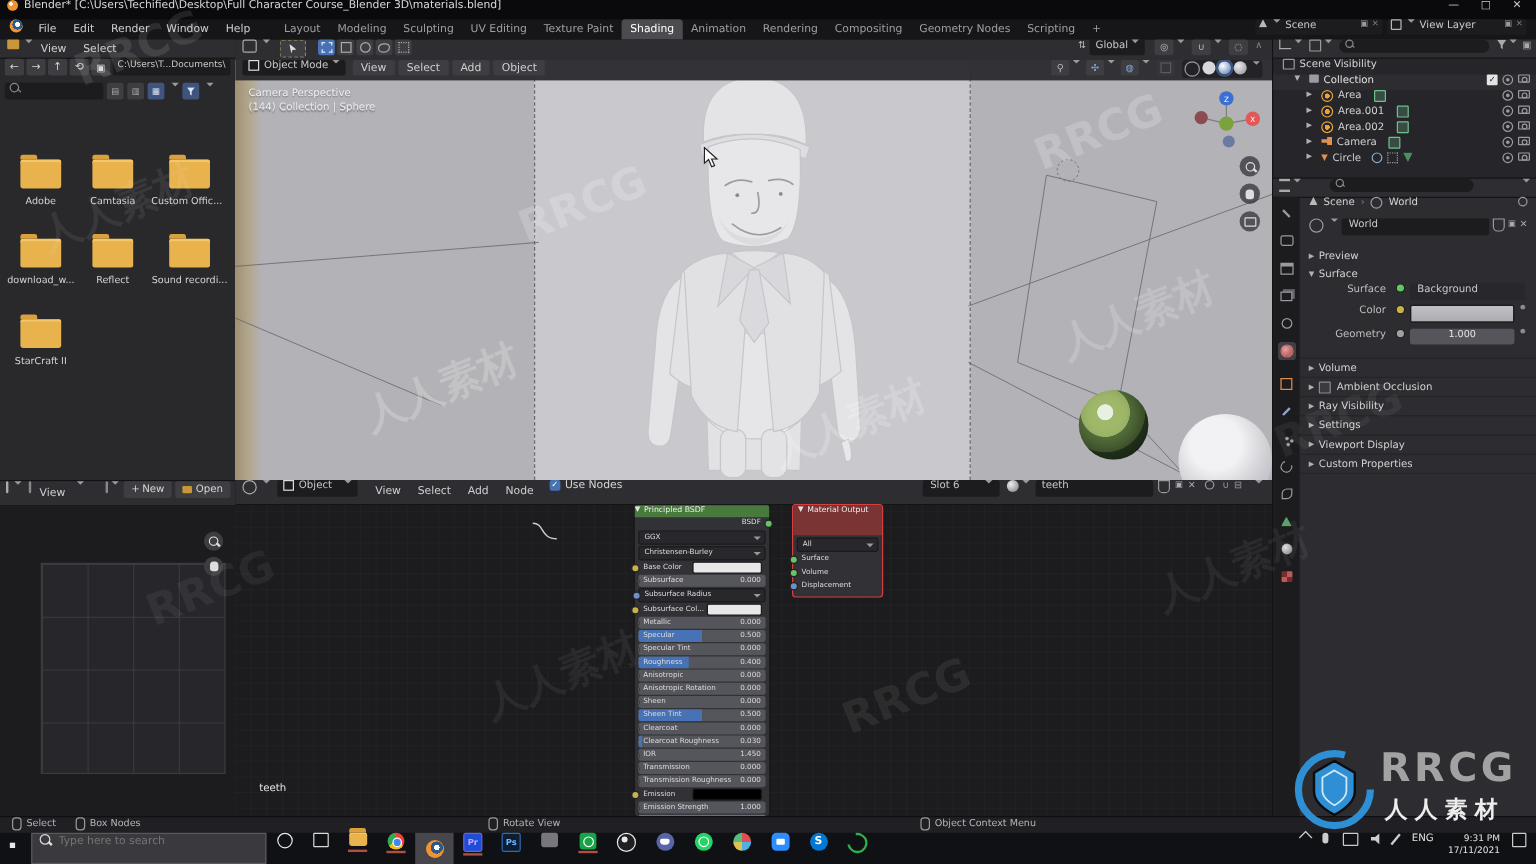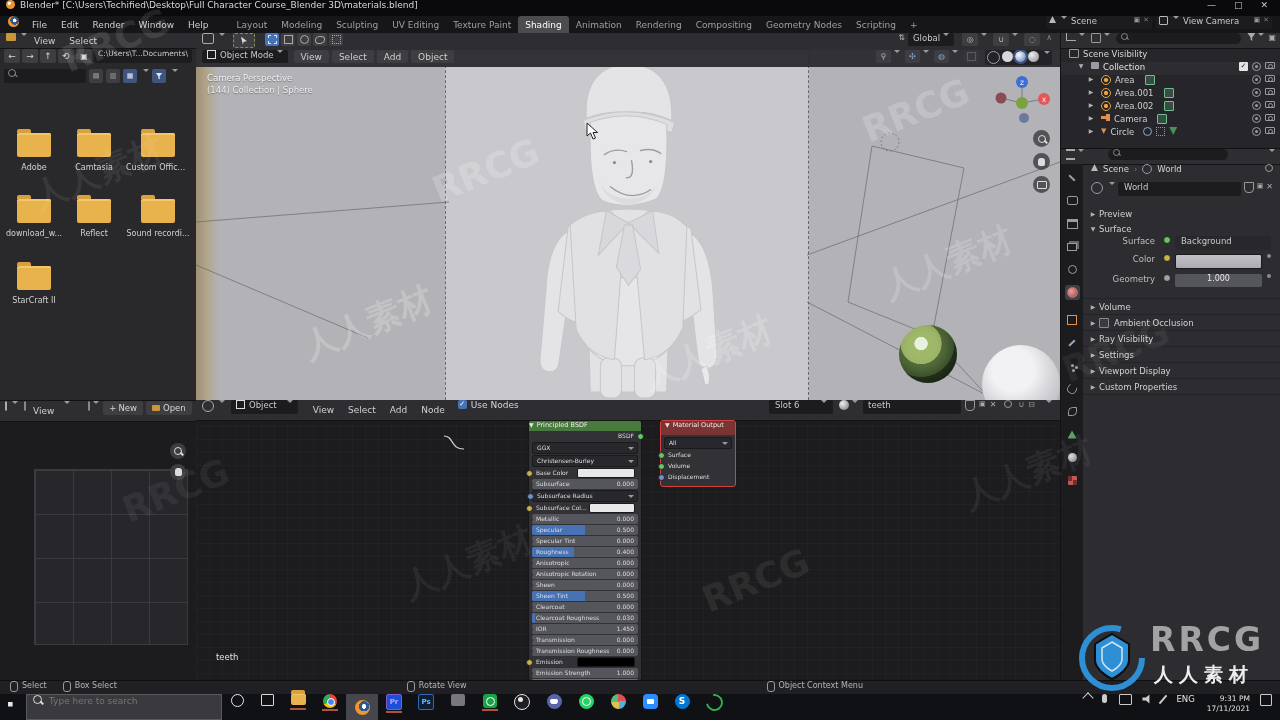--- a/index.html
+++ b/index.html
@@ -80,21 +80,21 @@
     <div class="row field" style="height:13px;width:100px;margin-right:4px;padding:0 3px;font-size:8.5px">
       <span style="width:7px;height:7px;background:#b8b8b8;clip-path:polygon(50% 0,100% 100%,0 100%);margin-right:2px"></span>
       <span class="caret"></span>
       <span style="margin-left:4px;flex:1">Scene</span>
       <span style="font-size:7px;color:#999">▣</span>
       <span style="font-size:7px;color:#777;margin-left:3px">✕</span>
     </div>
     <div class="row field" style="height:13px;width:110px;margin-right:8px;padding:0 3px;font-size:8.5px">
       <span style="width:7px;height:7px;border:1px solid #b8b8b8;border-radius:1px;margin-right:2px"></span>
       <span class="caret"></span>
-      <span style="margin-left:4px;flex:1">View Camera</span>
+      <span style="margin-left:4px;flex:1">View Layer</span>
       <span style="font-size:7px;color:#999">▣</span>
       <span style="font-size:7px;color:#777;margin-left:3px">✕</span>
     </div>
   </div>
 
   <div class="abs" style="left:0;top:33px;width:196px;height:367px;background:#29292c;border-right:1px solid #121214">
     <div class="row hdr" style="height:15px">
       <span style="width:10px;height:8px;background:#c9973a;border-radius:1px;margin:0 2px 0 6px"></span>
       <span class="caret"></span>
       <div class="menu">View</div>
@@ -499,21 +499,21 @@
         </div>
       <div class="nrow nslider" style="--fill:100%">
           <span class="fillbar"></span>
           <span class="nlab">Alpha</span>
           <span class="nval">1.000</span>
         </div>
 
     </div>
 
     <div class="abs" style="left:464px;top:20px;width:74px;background:#313136;border:1px solid #d44040;border-radius:3px;z-index:2;padding-bottom:3px">
-      <div class="row" style="height:14px;background:#7a3434;border-radius:2px 2px 0 0;font-size:6.5px;color:#eee;padding:0 4px">
+      <div class="row" style="height:25px;background:#7a3434;border-radius:2px 2px 0 0;font-size:6.5px;color:#eee;padding:0 4px">
         <span class="tri" style="color:#e9dcdc;width:auto;margin-right:3px">▼</span>
         <span>Material Output</span>
       </div>
       <div class="nrow ndd" style="margin-top:2px">
           <span class="nlab">All</span>
           <span class="caret" style="margin-right:3px"></span>
         </div>
       <div class="nrow">
           <span class="sock in s-grn"></span>
           <span class="nlab">Surface</span>
@@ -739,21 +739,21 @@
           <span class="tri">▶</span>
           <span>Custom Properties</span>
         </div>
     </div>
   </div>
 
   <div class="abs row" style="left:0;top:680px;width:1280px;height:14px;background:#202024;border-top:1px solid #0f0f11;font-size:8px;color:#b4b4b4">
     <span style="width:6px;height:9px;border:1px solid #9a9a9a;border-radius:3px;margin:0 4px 0 10px"></span>
     <span>Select</span>
     <span style="width:6px;height:9px;border:1px solid #9a9a9a;border-radius:3px;margin:0 4px 0 16px"></span>
-    <span>Box Select</span>
+    <span>Box Nodes</span>
     <span style="width:6px;height:9px;border:1px solid #9a9a9a;border-radius:3px;margin:0 4px 0 290px"></span>
     <span>Rotate View</span>
     <span style="width:6px;height:9px;border:1px solid #9a9a9a;border-radius:3px;margin:0 4px 0 300px"></span>
     <span>Object Context Menu</span>
   </div>
 
   <div class="abs row" style="left:0;top:694px;width:1280px;height:26px;background:#101114;z-index:45">
     <div style="width:26px;height:26px;display:flex;align-items:center;just-content:center;justify-content:center">
       <span style="width:10px;height:10px;background:conic-gradient(#e8e8e8 0 100%);clip-path:polygon(0 0,46% 0,46% 46%,0 46%);box-shadow:6px 0 0 -1px #e8e8e8,0 6px 0 -1px #e8e8e8,6px 6px 0 -1px #e8e8e8"></span>
     </div>

